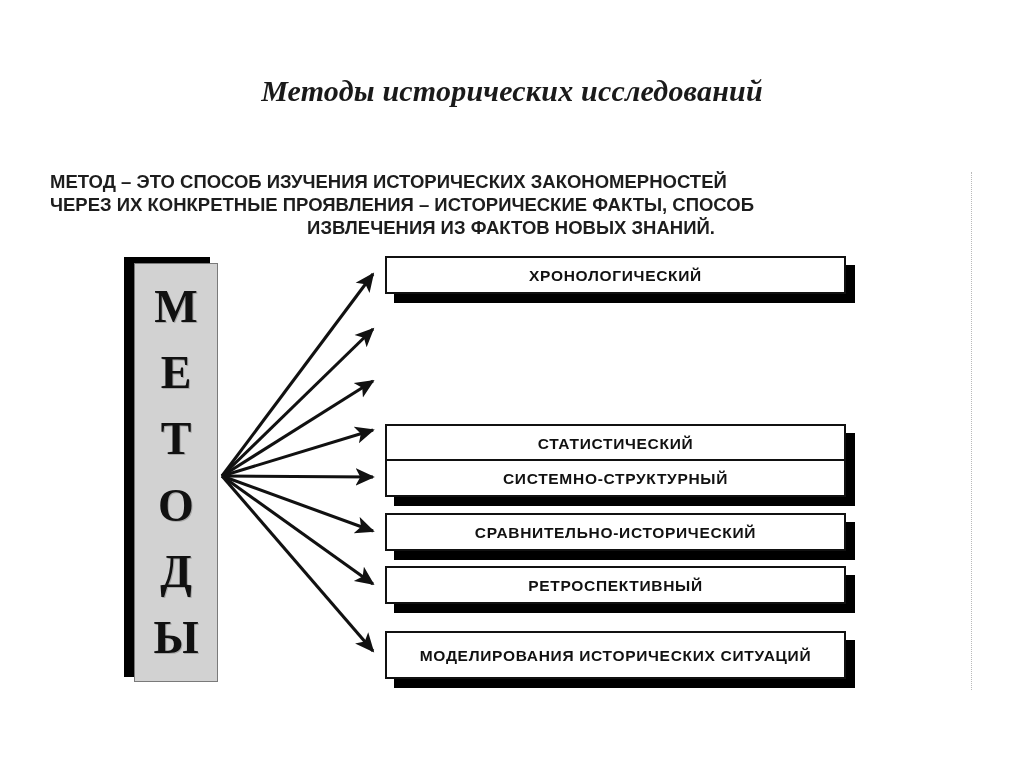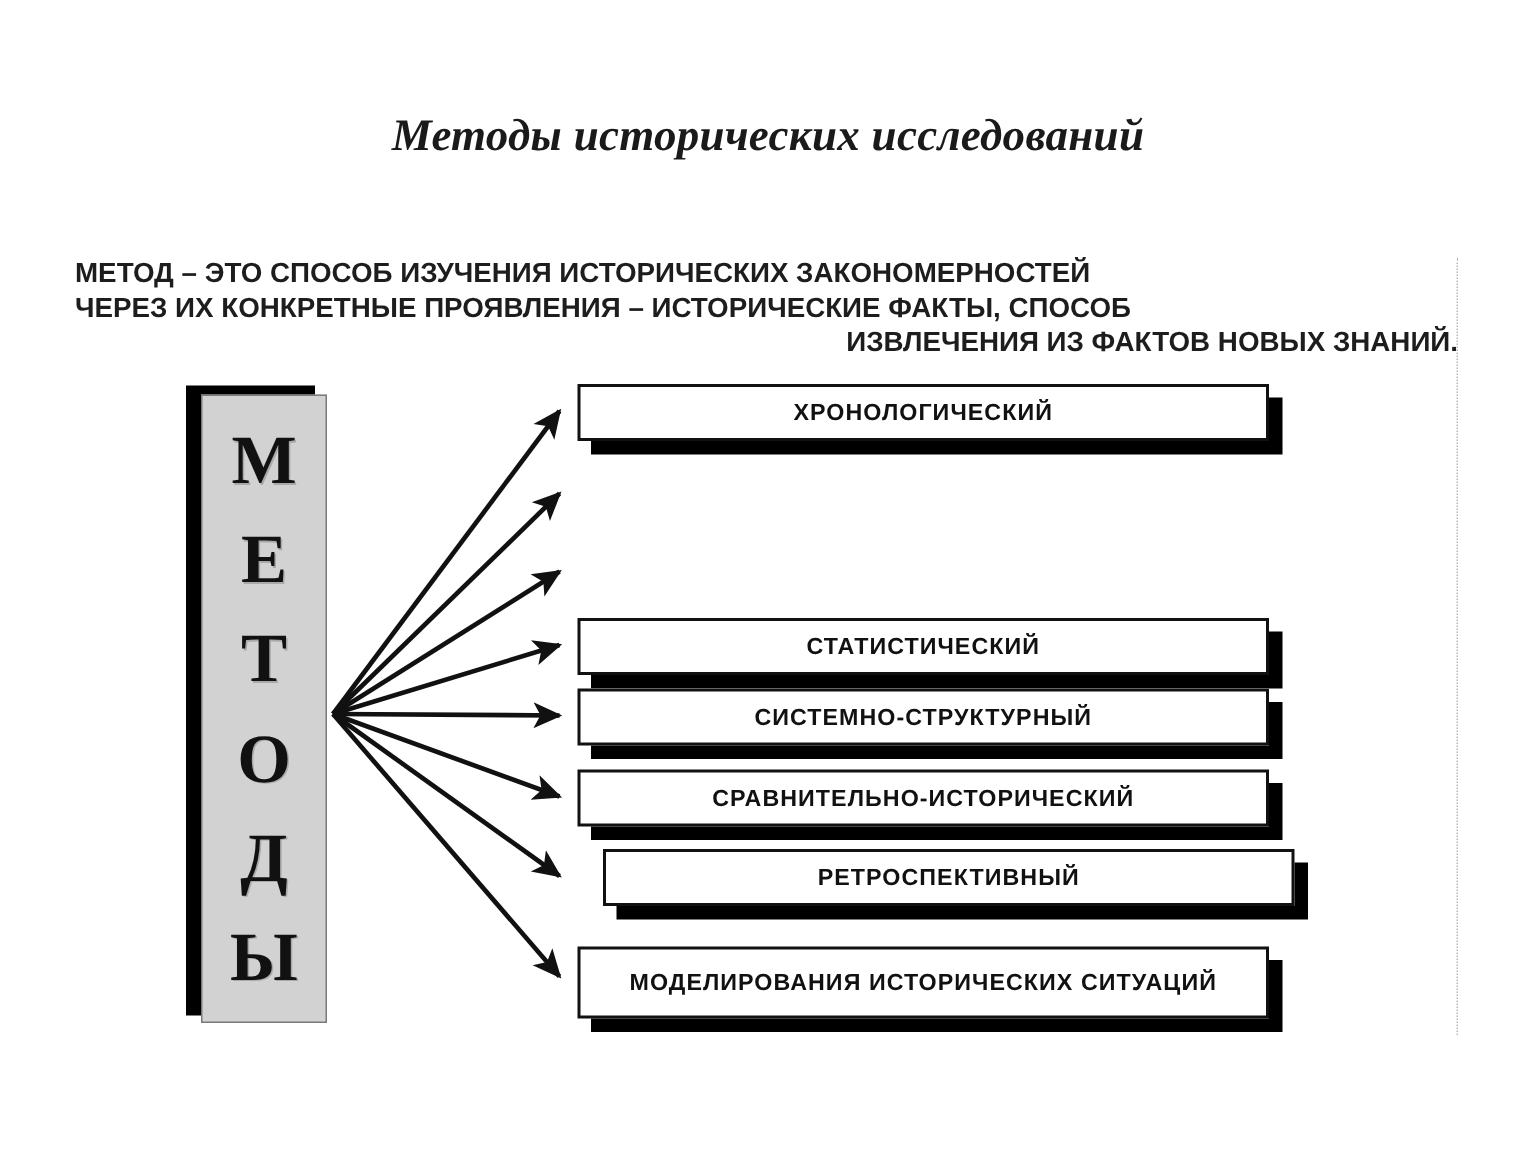--- a/index.html
+++ b/index.html
@@ -39,21 +39,21 @@
     top: 170px;
     width: 922px;
     font-family: "Liberation Sans", sans-serif;
     font-weight: bold;
     font-size: 18.5px;
     line-height: 23px;
     color: #1d1d1d;
     text-align: justify;
     text-transform: uppercase;
   }
-  #definition .lastline { text-align: right; }
+  #definition .lastline { text-align: center; }
 
   
   #guide-line {
     position: absolute;
     left: 971px;
     top: 172px;
     width: 0;
     height: 518px;
     border-left: 1px dotted #b9b9b9;
   }
@@ -180,42 +180,42 @@
 
   <div class="mbox-wrap" style="left:385px; top:256px; width:470px; height:38px;">
     <div class="mbox-shadow"></div>
     <div class="mbox">
       <span>Хронологический</span>
     </div>
   </div>
 
 
 
-  <div class="mbox-wrap" style="left:385px; top:412px; width:470px; height:38px;">
+  <div class="mbox-wrap" style="left:385px; top:424px; width:470px; height:38px;">
     <div class="mbox-shadow"></div>
     <div class="mbox">
       <span>Статистический</span>
     </div>
   </div>
 
   <div class="mbox-wrap" style="left:385px; top:459px; width:470px; height:38px;">
     <div class="mbox-shadow"></div>
     <div class="mbox">
       <span>Системно-структурный</span>
     </div>
   </div>
 
   <div class="mbox-wrap" style="left:385px; top:513px; width:470px; height:38px;">
     <div class="mbox-shadow"></div>
     <div class="mbox">
       <span>Сравнительно-исторический</span>
     </div>
   </div>
 
-  <div class="mbox-wrap" style="left:385px; top:566px; width:470px; height:38px;margin-left:17px;">
+  <div class="mbox-wrap" style="left:385px; top:566px; width:470px; height:38px;">
     <div class="mbox-shadow"></div>
     <div class="mbox">
       <span>Ретроспективный</span>
     </div>
   </div>
 
   <div class="mbox-wrap" style="left:385px; top:631px; width:396px; height:48px;">
     <div class="mbox-shadow"></div>
     <div class="mbox">
       <span>Моделирования исторических ситуаций</span>

